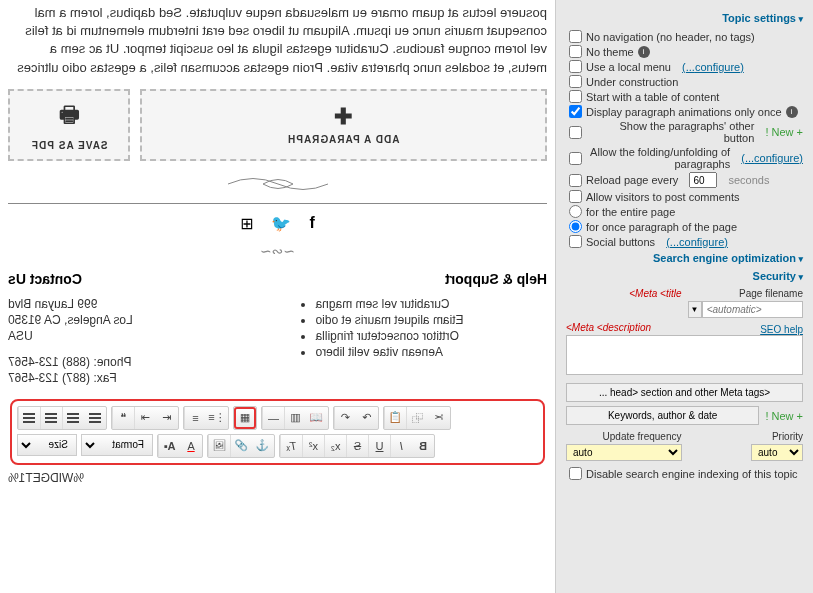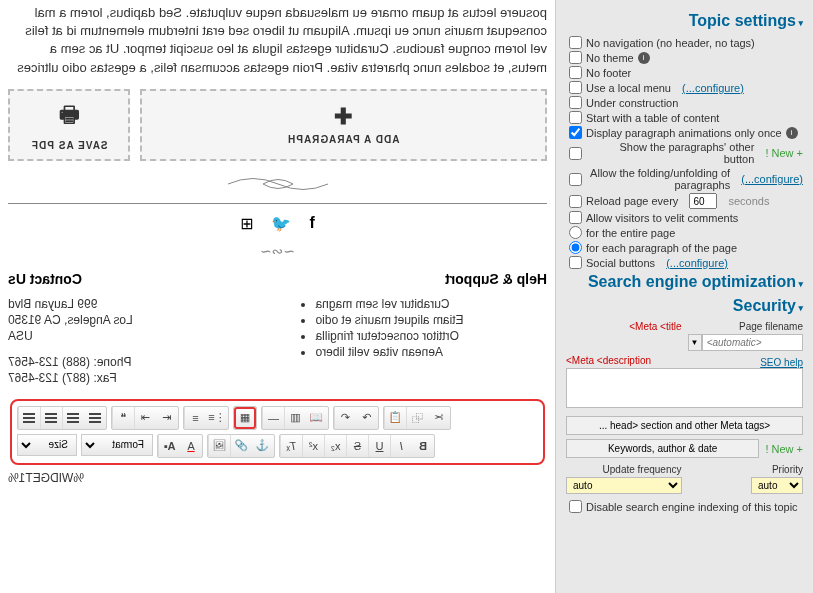--- a/index.html
+++ b/index.html
@@ -1,36 +1,36 @@
 <!DOCTYPE html>
 <html dir="rtl"><head>
 <meta charset="utf-8">
 <style>
 * { margin: 0; padding: 0; box-sizing: border-box; }
 body { font-family: Arial, sans-serif; font-size: 11px; display: flex; height: 593px; width: 813px; overflow: hidden; background: #fff; direction: rtl; }
 .sidebar { width: 258px; background: #e8e8e8; border-left: 1px solid #ccc; padding: 8px 10px; overflow-y: auto; font-size: 11px; }
-.section-title { color: #006699; font-weight: bold; font-size: 16px; text-align: right; cursor: pointer; margin: 4px 0 6px; }
+.section-title { color: #006699; font-weight: bold; font-size: 11px; text-align: right; cursor: pointer; margin: 4px 0 6px; }
 .section-title::before { content: "▾ "; font-size: 9px; }
 .opt-row { display: flex; align-items: center; justify-content: flex-end; margin: 2px 0; gap: 4px; }
 .opt-row label { color: #333; }
 .opt-row input[type=checkbox], .opt-row input[type=radio] { margin-left: 3px; }
 .info-icon { display: inline-block; width: 12px; height: 12px; background: #555; color: #fff; border-radius: 50%; text-align: center; font-size: 8px; line-height: 12px; }
 .link-blue { color: #006699; text-decoration: underline; cursor: pointer; }
 .link-green { color: #3a9e3a; cursor: pointer; }
 .opt-row input[type=text] { width: 28px; height: 16px; font-size: 10px; padding: 0 2px; direction: ltr; }
 .opt-indent { margin-right: 18px; }
 .field-row { margin: 4px 0; }
 .field-label { text-align: right; font-size: 10px; color: #333; margin-bottom: 2px; }
 .field-input { width: 100%; background: #fff; border: 1px solid #bbb; padding: 2px 4px; font-size: 10px; font-style: italic; color: #888; direction: ltr; }
 .field-flex { display: flex; gap: 6px; }
 .field-flex > div { flex: 1; }
 .textarea-field { width: 100%; height: 40px; background: #fff; border: 1px solid #bbb; resize: none; }
 .btn-bar { width: 100%; background: #f0f0f0; border: 1px solid #bbb; padding: 3px; font-size: 10px; cursor: pointer; margin: 2px 0; }
 .select-inline { background: #fef9c3; border: 1px solid #bbb; padding: 1px 2px; font-size: 10px; width: 52px; direction: ltr; }
-.red-text { color: #cc0000; }
+.red-text { color: #cc0000; font-style: italic; }
 .seo-help { text-align: right; color: #006699; text-decoration: underline; cursor: pointer; font-size: 10px; margin-top: 2px; }
 
 .main { flex: 1; padding: 0 8px; overflow: hidden; direction: ltr; }
 .lorem { color: #333; font-size: 13px; line-height: 1.4; margin: 4px 0 12px; text-align: left; direction: ltr; transform: scaleX(-1); }
 .action-row { display: flex; gap: 10px; margin-bottom: 12px; }
 .action-box { flex: 1; border: 2px dashed #bbb; background: #f5f5f5; height: 72px; display: flex; flex-direction: column; align-items: center; justify-content: center; cursor: pointer; }
 .action-box.small { flex: 0 0 122px; }
 .action-icon { font-size: 22px; font-weight: bold; color: #333; transform: scaleX(-1); }
 .action-label { font-size: 10px; font-weight: bold; letter-spacing: 1px; margin-top: 4px; color: #333; transform: scaleX(-1); }
 .flourish { display: flex; justify-content: center; margin: 8px 0; }
@@ -68,51 +68,47 @@
 
   <div class="opt-row">
       <label>No navigation (no header, no tags)</label>
       <input type="checkbox" style="">
     </div>
   <div class="opt-row">
       <span class="info-icon">i</span>
       <label>No theme</label>
       <input type="checkbox" style="">
     </div>
-  <div class="opt-row">
-      <label>No footer</label>
-      <input type="checkbox" style="">
-    </div>
   <div class="opt-row"><span class="link-blue">(configure...)</span>&nbsp;<label>Use a local menu</label><input type="checkbox" style=""></div>
   <div class="opt-row">
       <label>Under construction</label>
       <input type="checkbox" style="">
     </div>
   <div class="opt-row">
       <label>Start with a table of content</label>
       <input type="checkbox" style="">
     </div>
   <div class="opt-row">
       <span class="info-icon">i</span>
       <label>Display paragraph animations only once</label>
       <input type="checkbox" checked="" style="">
     </div>
   <div class="opt-row"><span class="link-green">+ New !</span>&nbsp;<label>Show the paragraphs' other button</label><input type="checkbox" style=""></div>
   <div class="opt-row"><span class="link-blue">(configure...)</span>&nbsp;<label>Allow the folding/unfolding of paragraphs</label><input type="checkbox" style=""></div>
   <div class="opt-row"><span style="color:#888">seconds</span>&nbsp;<input type="text" value="60" style="">&nbsp;<label>Reload page every</label><input type="checkbox" style=""></div>
   <div class="opt-row">
-      <label>Allow visitors to velit comments</label>
+      <label>Allow visitors to post comments</label>
       <input type="checkbox" style="">
     </div>
   <div class="opt-row opt-indent">
       <label>for the entire page</label>
       <input type="radio" name="cm" style="">
     </div>
   <div class="opt-row opt-indent">
-      <label>for each paragraph of the page</label>
+      <label>for once paragraph of the page</label>
       <input type="radio" name="cm" checked="" style="">
     </div>
   <div class="opt-row"><span class="link-blue">(configure...)</span>&nbsp;<label>Social buttons</label><input type="checkbox" style=""></div>
 
   <div class="section-title">Search engine optimization</div>
 
   <div class="section-title">Security</div>
 
   <div class="field-flex">
     <div>

